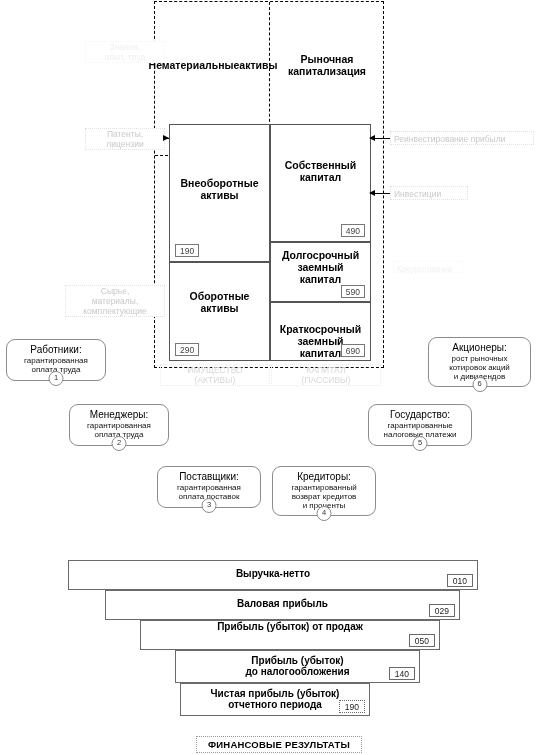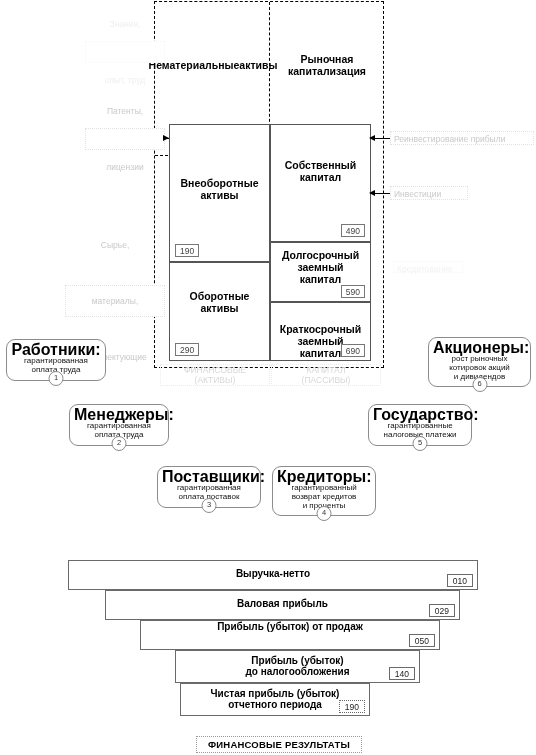--- a/index.html
+++ b/index.html
@@ -50,21 +50,20 @@
   }
 
   
   .cap{
     border:1px dotted #999;
     background:#fff;
     font-size:8.5px;
     line-height:10px;
     color:#3a3a3a;
     padding:2px 3px;
-    gap:46px;
   }
   .cap.faint{color:#c9c9c9;border-color:#e2e2e2;}
   .cap.vfaint{color:#efefef;border-color:#f6f6f6;}
 
   
   .aline{position:absolute;background:#000;height:1px;}
   .ahead{
     position:absolute;width:0;height:0;
     border-top:3.5px solid transparent;
     border-bottom:3.5px solid transparent;
@@ -75,21 +74,21 @@
   
   .bubble{
     border:1px solid #8c8c8c;
     border-radius:9px;
     background:#fff;
     padding:4px 4px 6px 4px;
     text-align:center;
     box-sizing:border-box;
   }
   .bubble .t{
-    font-size:16px;font-weight:bold;line-height:11px;display:block;margin-bottom:1px;
+    font-size:10px;font-weight:normal;line-height:11px;display:block;margin-bottom:1px;
   }
   .bubble .s{
     font-size:8px;line-height:9px;display:block;color:#111;
   }
   .badge{
     position:absolute;
     width:13px;height:13px;border-radius:50%;
     border:1px solid #8c8c8c;background:#fff;
     font-size:7.5px;line-height:11px;text-align:center;color:#333;
     left:50%;transform:translateX(-50%);
@@ -180,21 +179,21 @@
   <div class="abs solidbox" style="left:270px;top:302px;width:101px;height:59px;">
     <div class="ctr blk-label" style="flex-direction:column;position:absolute;left:0;top:5px;width:100%;margin-top:15px;">
       <span>Краткосрочный</span>
       <span>заемный</span>
       <span>капитал</span>
     </div>
     <span class="code" style="right:5px;bottom:3px;">690</span>
   </div>
 
   <div class="abs bottom-cap" style="left:160px;top:364px;width:110px;color:#d8d8d8;border:1px dotted #ececec;">
-    <div>ФИНАНСОВЫЕ</div>
+    <div>ИМУЩЕСТВО</div>
     <div>(АКТИВЫ)</div>
   </div>
   <div class="abs bottom-cap" style="left:271px;top:364px;width:110px;color:#d8d8d8;border:1px dotted #ececec;">
     <div>КАПИТАЛ</div>
     <div>(ПАССИВЫ)</div>
   </div>
 
   <div class="abs cap vfaint ctr" style="left:85px;top:41px;width:80px;height:22px;flex-direction:column;">
     <span>Знания,</span>
     <span>опыт, труд</span>

